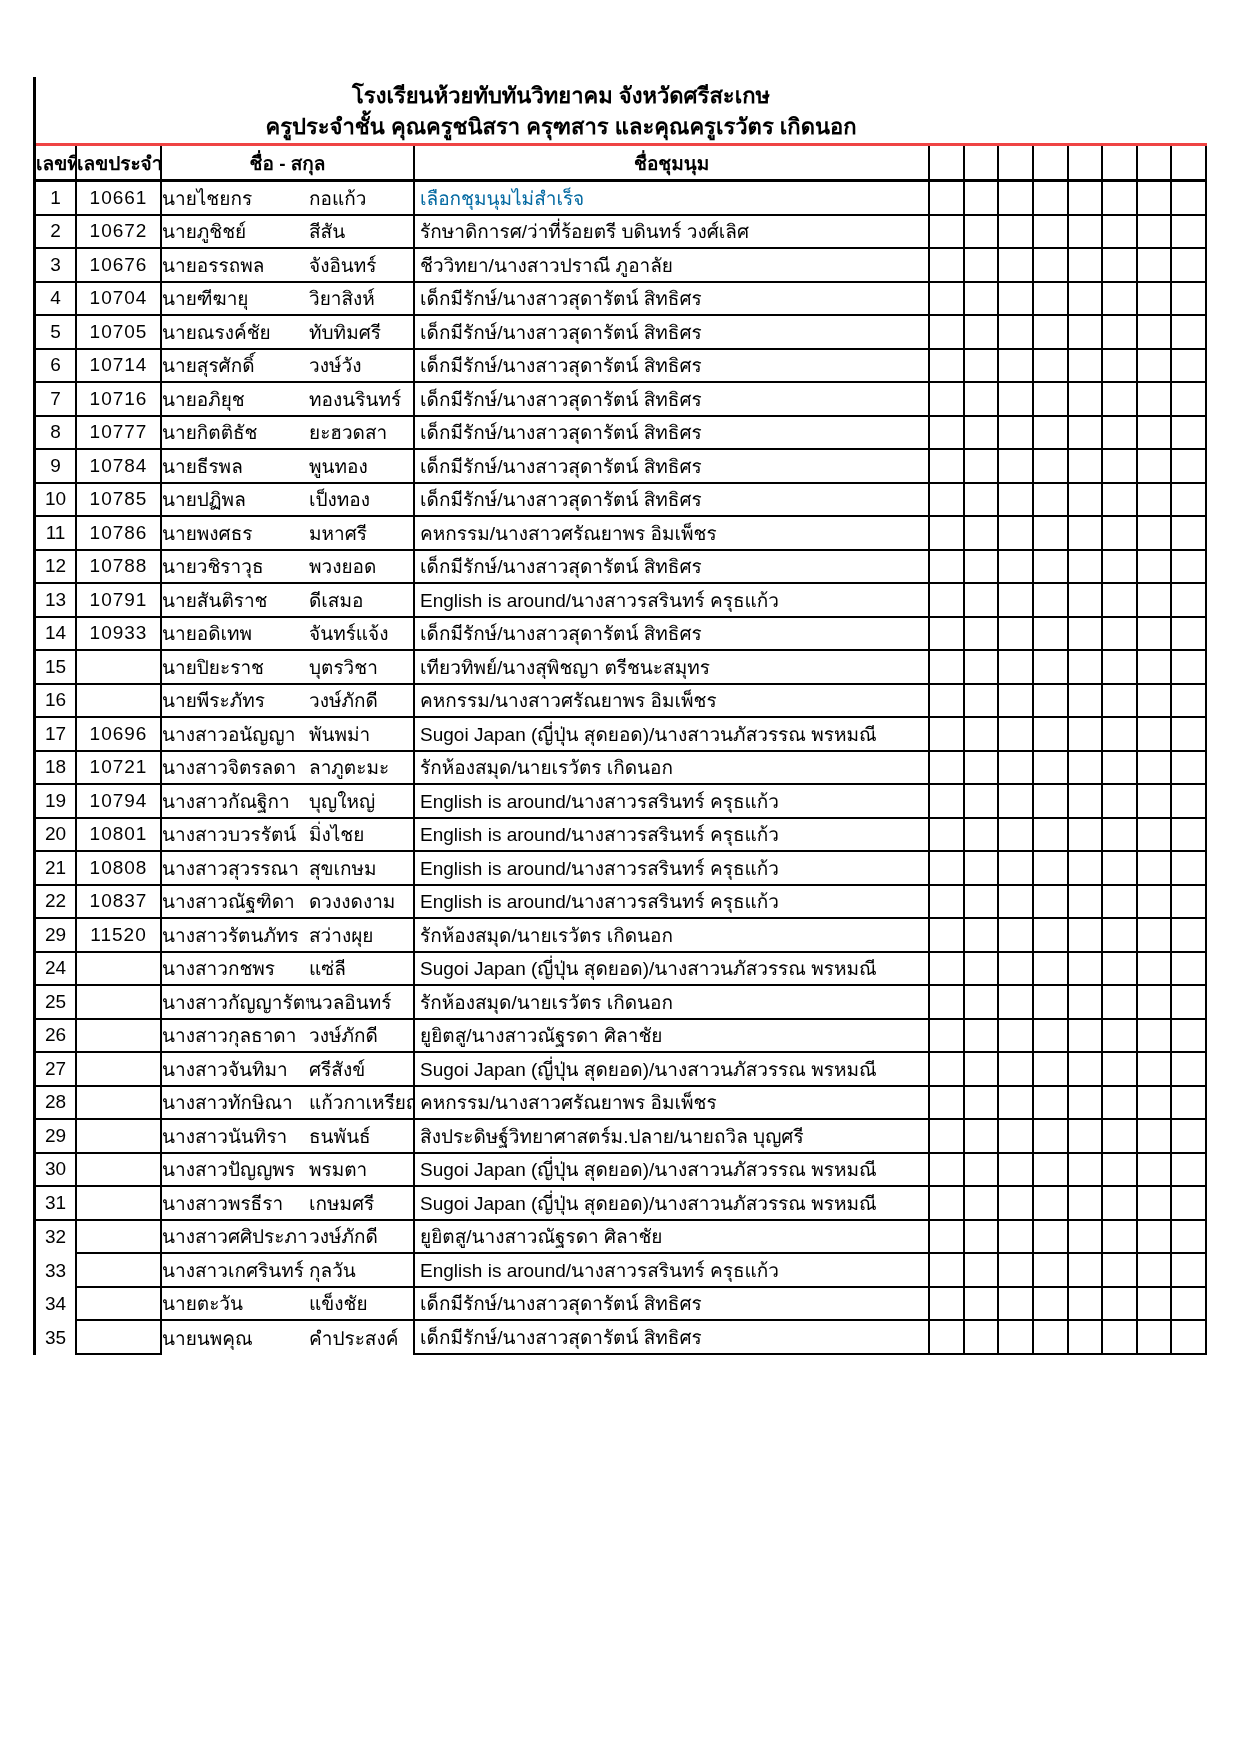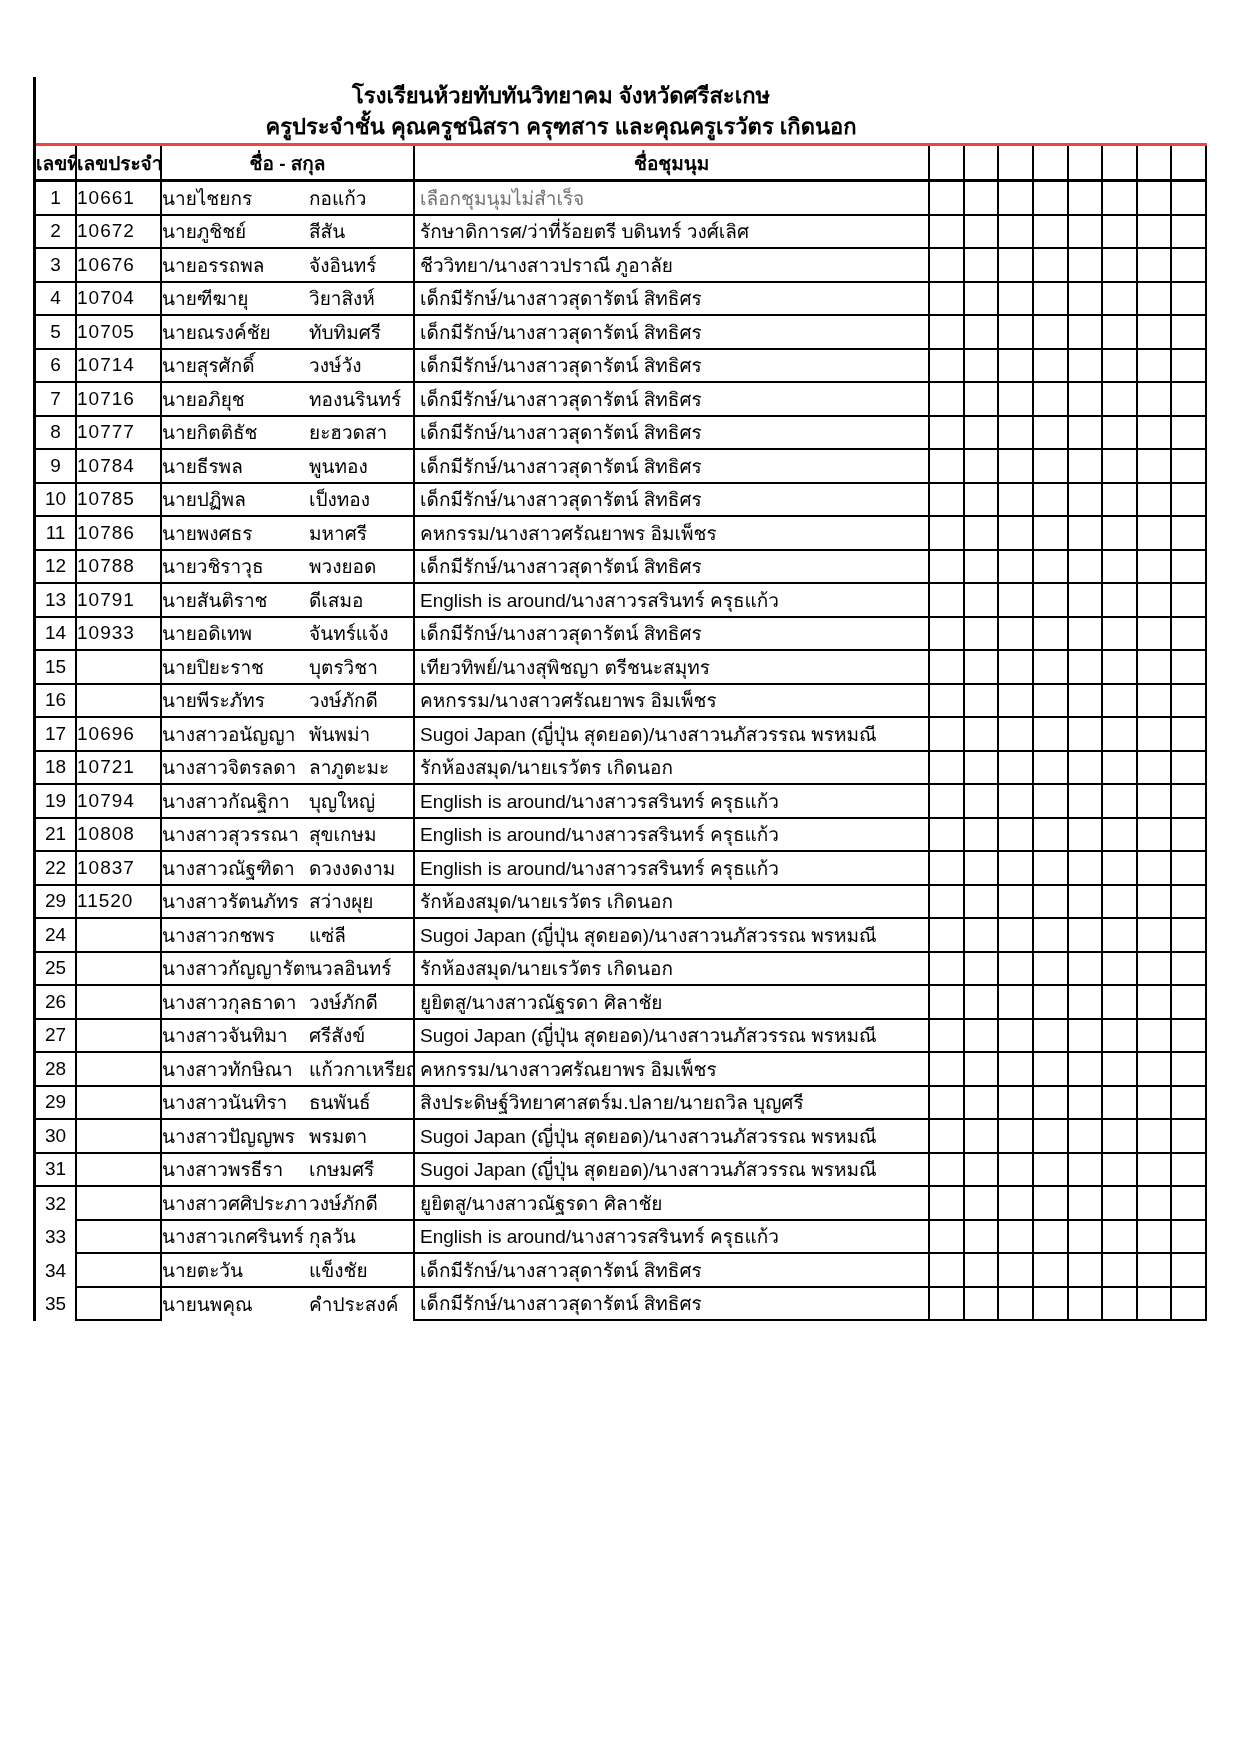--- a/index.html
+++ b/index.html
@@ -53,21 +53,21 @@
   }
   thead th {
     height: 36px;
     border-bottom: 3px solid #000;
     font-weight: bold;
     text-align: center;
     font-size: 19px;
   }
   tbody tr { height: 33.5px; }
   td.c-no   { text-align: center; }
-  td.c-id   { text-align: left; letter-spacing: 1px; }
+  td.c-id   { text-align: center; letter-spacing: 1px; }
   td.c-name { padding-left: 0; }
   td.c-club { padding-left: 5px; }
   .name-wrap { display: flex; align-items: center; }
   .fname { width: 147px; flex: 0 0 147px; overflow: hidden; }
   .lname { flex: 1; overflow: hidden; }
   td.nb { border-bottom: none; }
 </style>
 </head>
 <body>
 
@@ -111,21 +111,21 @@
     <tbody id="table-body">
         <tr>
           <td class="c-no">1</td>
           <td class="c-id">10661</td>
           <td class="c-name">
             <span class="name-wrap">
               <span class="fname">นายไชยกร</span>
               <span class="lname">กอแก้ว</span>
             </span>
           </td>
-          <td class="c-club" style="color: #737373;">เลือกชุมนุมไม่สำเร็จ</td>
+          <td class="c-club" style="color: #0369a1;">เลือกชุมนุมไม่สำเร็จ</td>
           <td class="c-x"></td>
           <td class="c-x"></td>
           <td class="c-x"></td>
           <td class="c-x"></td>
           <td class="c-x"></td>
           <td class="c-x"></td>
           <td class="c-x"></td>
           <td class="c-x"></td>
         </tr>
         <tr>
@@ -451,20 +451,39 @@
           <td class="c-x"></td>
           <td class="c-x"></td>
         </tr>
         <tr>
           <td class="c-no">19</td>
           <td class="c-id">10794</td>
           <td class="c-name">
             <span class="name-wrap">
               <span class="fname">นางสาวกัณฐิกา</span>
               <span class="lname">บุญใหญ่</span>
+            </span>
+          </td>
+          <td class="c-club">English is around/นางสาวรสรินทร์ ครุธแก้ว</td>
+          <td class="c-x"></td>
+          <td class="c-x"></td>
+          <td class="c-x"></td>
+          <td class="c-x"></td>
+          <td class="c-x"></td>
+          <td class="c-x"></td>
+          <td class="c-x"></td>
+          <td class="c-x"></td>
+        </tr>
+        <tr>
+          <td class="c-no">20</td>
+          <td class="c-id">10801</td>
+          <td class="c-name">
+            <span class="name-wrap">
+              <span class="fname">นางสาวบวรรัตน์</span>
+              <span class="lname">มิ่งไชย</span>
             </span>
           </td>
           <td class="c-club">English is around/นางสาวรสรินทร์ ครุธแก้ว</td>
           <td class="c-x"></td>
           <td class="c-x"></td>
           <td class="c-x"></td>
           <td class="c-x"></td>
           <td class="c-x"></td>
           <td class="c-x"></td>
           <td class="c-x"></td>

